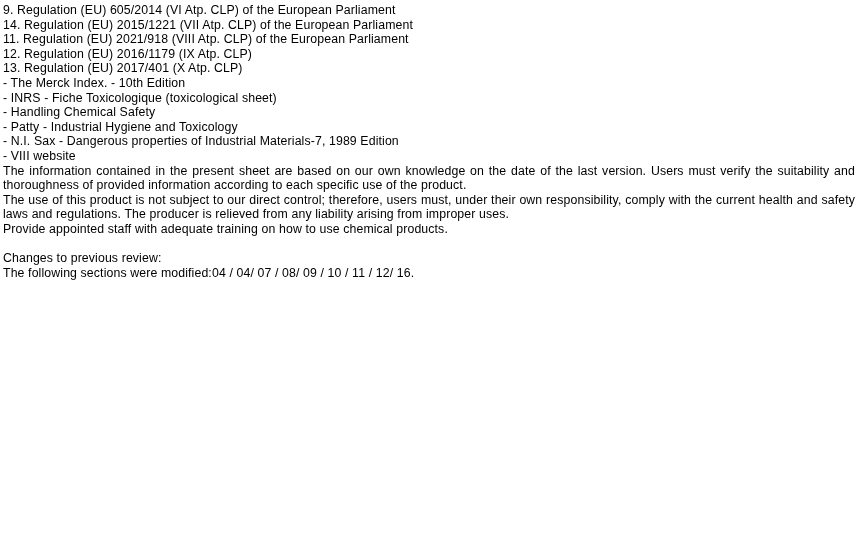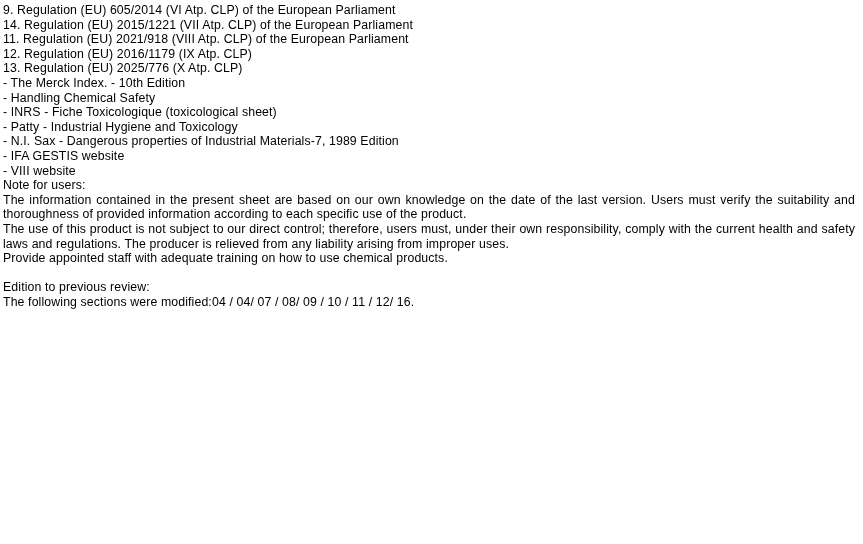--- a/index.html
+++ b/index.html
@@ -37,32 +37,30 @@
 </style>
 </head>
 <body>
 
 <div class="page">
 
   <div class="line">9. Regulation (EU) 605/2014 (VI Atp. CLP) of the European Parliament</div>
   <div class="line">14. Regulation (EU) 2015/1221 (VII Atp. CLP) of the European Parliament</div>
   <div class="line">11. Regulation (EU) 2021/918 (VIII Atp. CLP) of the European Parliament</div>
   <div class="line">12. Regulation (EU) 2016/1179 (IX Atp. CLP)</div>
-  <div class="line">13. Regulation (EU) 2025/776 (X Atp. CLP)</div>
+  <div class="line">13. Regulation (EU) 2017/401 (X Atp. CLP)</div>
   <div class="line">- The Merck Index. - 10th Edition</div>
+  <div class="line">- INRS - Fiche Toxicologique (toxicological sheet)</div>
   <div class="line">- Handling Chemical Safety</div>
-  <div class="line">- INRS - Fiche Toxicologique (toxicological sheet)</div>
   <div class="line">- Patty - Industrial Hygiene and Toxicology</div>
   <div class="line">- N.I. Sax - Dangerous properties of Industrial Materials-7, 1989 Edition</div>
-  <div class="line">- IFA GESTIS website</div>
   <div class="line">- VIII website</div>
 
-  <div class="line">Note for users:</div>
   <div class="line justified">The information contained in the present sheet are based on our own knowledge on the date of the last version. Users must verify the suitability and thoroughness of provided information according to each specific use of the product.</div>
   <div class="line justified">The use of this product is not subject to our direct control; therefore, users must, under their own responsibility, comply with the current health and safety laws and regulations. The producer is relieved from any liability arising from improper uses.</div>
   <div class="line">Provide appointed staff with adequate training on how to use chemical products.</div>
 
   <div class="spacer"></div>
 
-  <div class="line">Edition to previous review:</div>
+  <div class="line">Changes to previous review:</div>
   <div class="line">The following sections were modified:04 / 04/ 07 / 08/ 09 / 10 / 11 / 12/ 16.</div>
 
 </div>
 
 </body></html>

